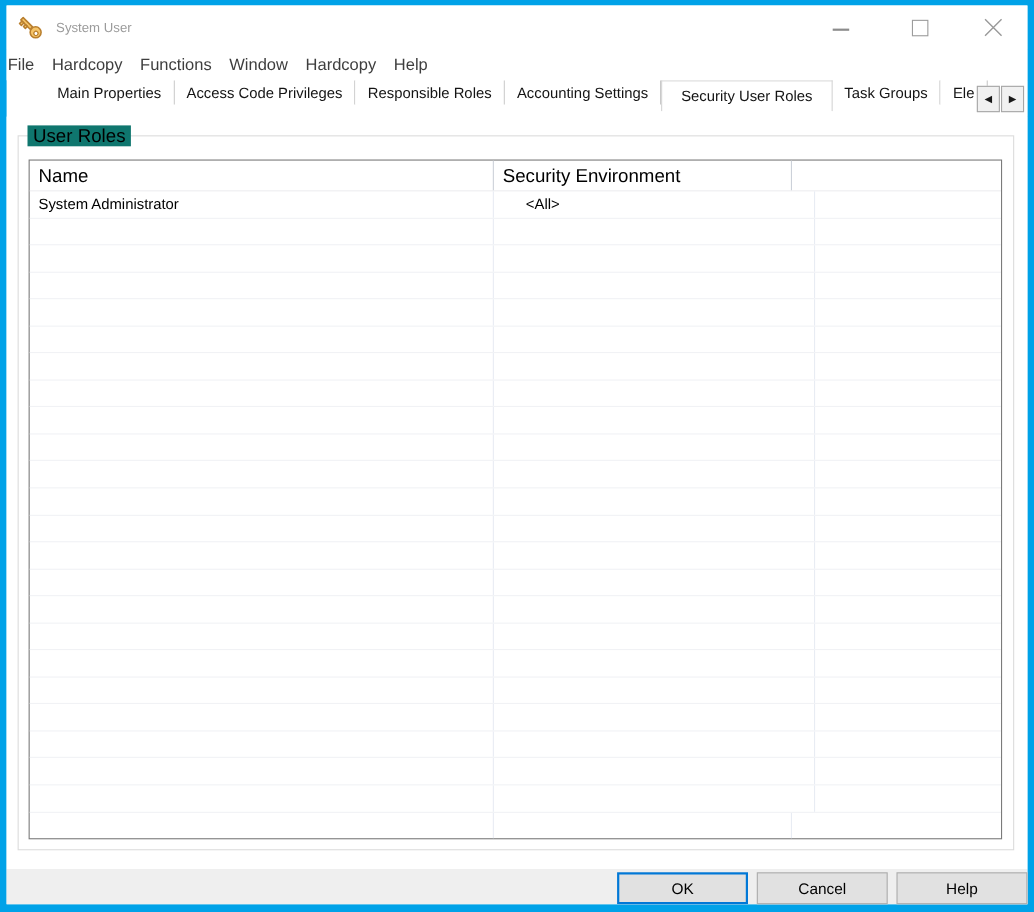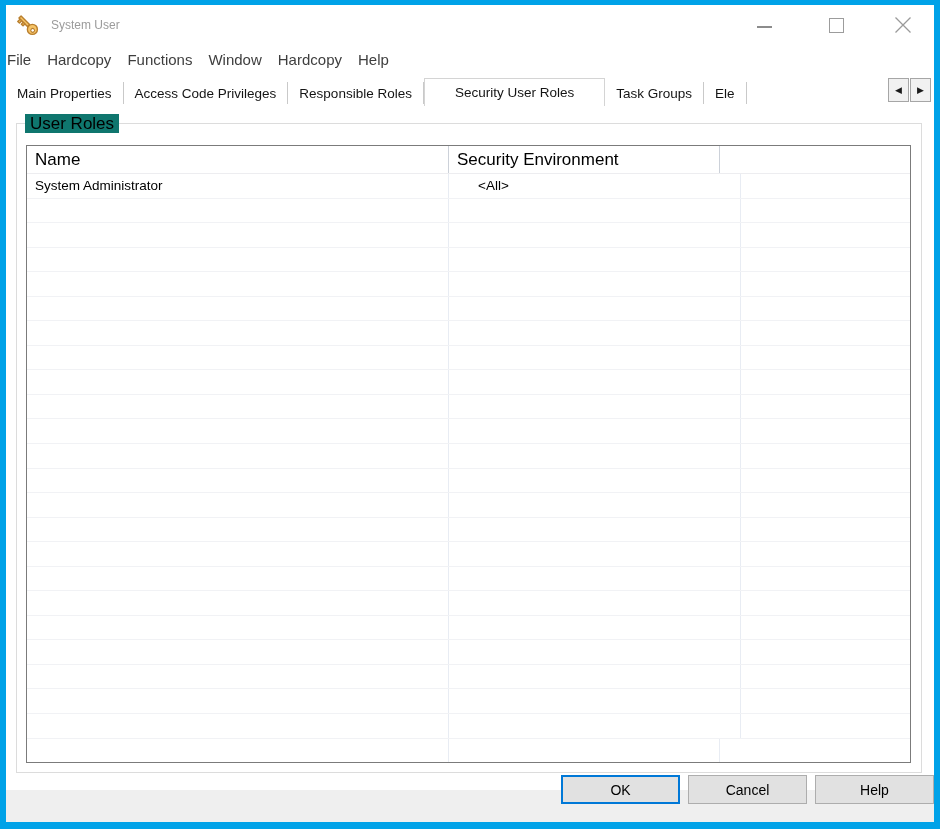--- a/index.html
+++ b/index.html
@@ -20,23 +20,23 @@
   .ctrl-min{right:162px;top:20px;width:15px;height:3px;}
   .glyph-min{width:15px;height:0;border-top:2px solid #8c8c8c;}
   .ctrl-max{right:90px;top:12px;width:16px;height:16px;}
   .glyph-max{width:13px;height:13px;border:1.5px solid #9c9c9c;}
   .ctrl-close{right:22px;top:11px;width:18px;height:18px;}
   
   .menubar{flex:0 0 28px;display:flex;align-items:center;font-size:15px;color:#3e3e3e;background:#fff;}
   .menu-item{padding:0 8px;white-space:nowrap;}
   .menu-item:first-child{padding-left:1px;}
   
-  .tabstrip{flex:0 0 33px;position:relative;display:flex;align-items:flex-end;overflow:hidden;font-size:13.5px;color:#141414;background:#fff;}
+  .tabstrip{flex:0 0 33px;position:relative;display:flex;align-items:flex-start;overflow:hidden;font-size:13.5px;color:#141414;background:#fff;margin-left:35px;}
   .tab{height:22px;margin-bottom:2px;display:flex;align-items:center;padding:0 11px;border-right:1px solid #c9c9c9;white-space:nowrap;box-sizing:border-box;background:#fff;}
-  .tab.active{height:28px;margin-bottom:0;border:1px solid #d4d4d4;border-bottom:none;padding:0 30px;position:relative;z-index:2;}
+  .tab.active{height:28px;margin-bottom:0;border:1px solid #d4d4d4;border-bottom:none;padding:0 17px;position:relative;z-index:2;}
   .tab-scrollers{position:absolute;right:3px;top:5px;display:flex;z-index:3;}
   .scrollbtn{width:21px;height:24px;box-sizing:border-box;background:#f1f1f1;border:1px solid #a6a6a6;display:flex;align-items:center;justify-content:center;font-size:9px;color:#1a1a1a;}
   .scrollbtn + .scrollbtn{margin-left:1px;}
   
   .content{flex:1;position:relative;background:#fff;}
   .groupbox{position:absolute;left:10px;right:12px;top:17px;bottom:17px;border:1px solid #dcdcdc;}
   .groupbox-label{position:absolute;top:-10px;left:8px;background:#0f766e;padding:0 5px;font-size:17px;color:#000;line-height:19px;}
   .table{position:absolute;left:9px;right:10px;top:21px;bottom:9px;border:1px solid #7b7b7b;display:flex;flex-direction:column;background:#fff;}
   .thead{flex:0 0 27px;display:flex;border-bottom:1px solid #ededf0;}
   .th{display:flex;align-items:center;padding-left:8px;box-sizing:border-box;font-size:17px;color:#000;white-space:nowrap;overflow:hidden;}
@@ -44,21 +44,21 @@
   .c2{width:271px;flex:0 0 auto;}
   .c3{flex:1;width:auto;}
   .th.c1,.th.c2{border-right:1px solid #ccd1d9;}
   .tbody{flex:1;display:flex;flex-direction:column;}
   .trow{flex:1;display:flex;min-height:0;}
   .trow:not(:last-child){border-bottom:1px solid #f1f2f5;gap:21px;}
   .td{display:flex;align-items:center;padding-left:8px;box-sizing:border-box;font-size:13.5px;color:#000;white-space:nowrap;overflow:hidden;}
   .td.c1,.td.c2{border-right:1px solid #e8ecf3;}
   
   .footer{flex:0 0 32px;background:#efefef;position:relative;}
-  .btnrow{position:absolute;right:0;bottom:18px;display:flex;gap:8px;}
+  .btnrow{position:absolute;right:0;bottom:0;display:flex;gap:8px;}
   .btn{width:119px;height:29px;box-sizing:border-box;background:#e1e1e1;border:1px solid #adadad;font-family:"Liberation Sans",sans-serif;font-size:14px;color:#000;padding:0;display:flex;align-items:center;justify-content:center;}
   .btn.ok{border:2px solid #0078d7;}
 </style>
 </head>
 <body>
 
 <div class="window">
 
   <div class="titlebar">
     <span class="app-icon">
@@ -92,20 +92,21 @@
     <span class="menu-item">Functions</span>
     <span class="menu-item">Window</span>
     <span class="menu-item">Hardcopy</span>
     <span class="menu-item">Help</span>
   </div>
 
   <div class="tabstrip">
     <div class="tab">Main Properties</div>
     <div class="tab">Access Code Privileges</div>
     <div class="tab">Responsible Roles</div>
+    <div class="tab">Accounting Settings</div>
     <div class="tab active">Security User Roles</div>
     <div class="tab">Task Groups</div>
     <div class="tab">Ele</div>
     <div class="tab-scrollers">
       <div class="scrollbtn">
         <span>◀</span>
       </div>
       <div class="scrollbtn">
         <span>▶</span>
       </div>

